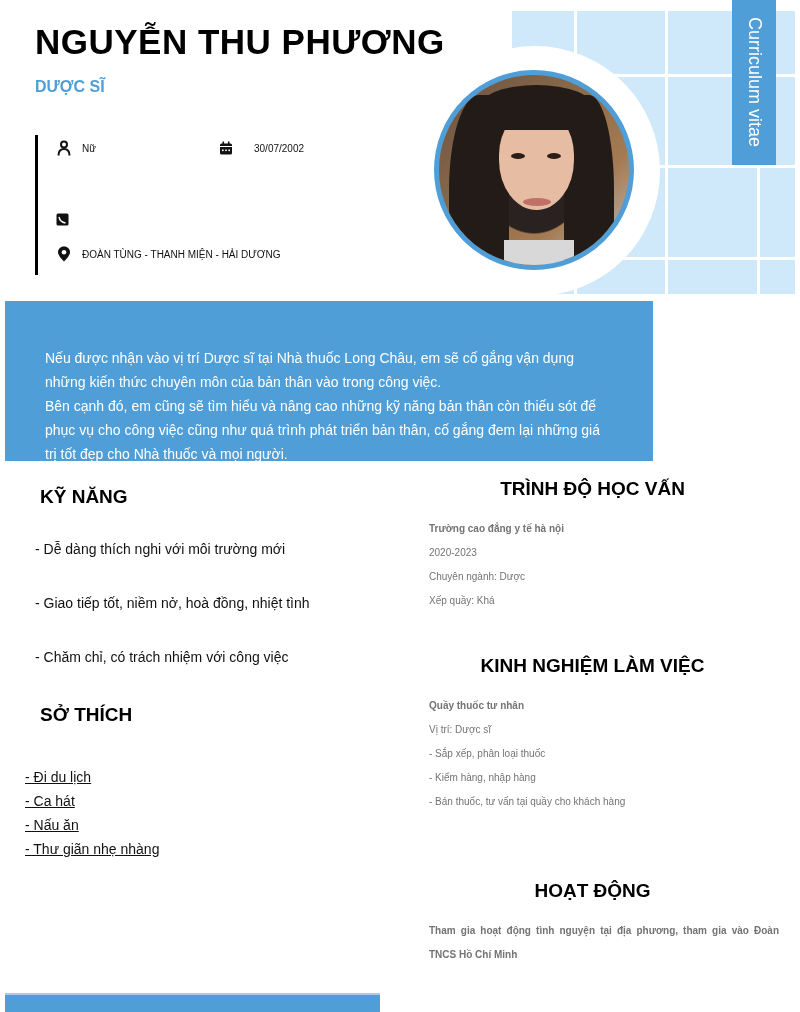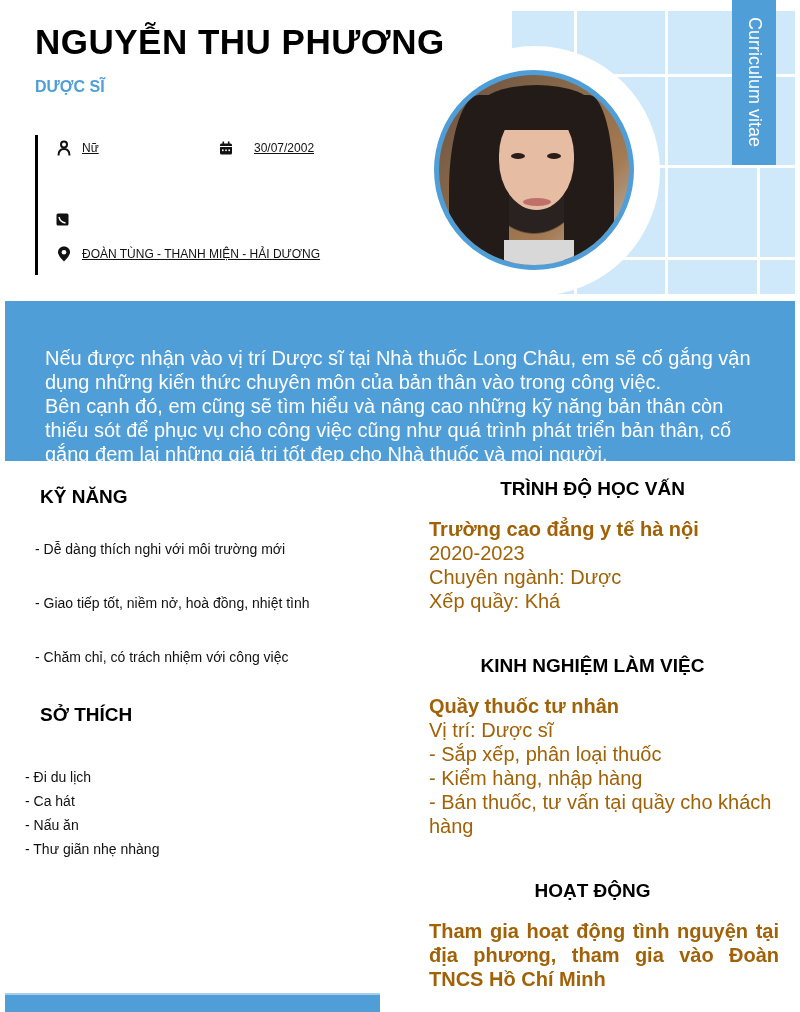--- a/index.html
+++ b/index.html
@@ -3,21 +3,21 @@
 <meta charset="utf-8">
 <style>
   * { margin: 0; padding: 0; box-sizing: border-box; }
   html, body { width: 800px; height: 1012px; background: #ffffff; overflow: hidden; }
   body { position: relative; font-family: "Liberation Sans", sans-serif; color: #111; }
 
   .name { position: absolute; left: 35px; top: 22px; font-size: 35px; font-weight: bold; letter-spacing: 0.5px; color: #000; white-space: nowrap; }
   .title { position: absolute; left: 35px; top: 78px; font-size: 16px; font-weight: bold; color: #4f9ed8; }
 
   .contact-bar { position: absolute; left: 35px; top: 135px; width: 3px; height: 140px; background: #000; }
-  .contact-item { position: absolute; display: flex; align-items: center; font-size: 12px; color: #111; white-space: nowrap; text-decoration: underline; }
+  .contact-item { position: absolute; display: flex; align-items: center; font-size: 10px; color: #111; white-space: nowrap; }
   .contact-item .ico { width: 16px; height: 16px; display: inline-flex; align-items: center; justify-content: center; margin-right: 10px; }
   .ci-gender { left: 56px; top: 140px; }
   .ci-dob { left: 218px; top: 140px; align-items: center; }
   .ci-dob .ico { margin-right: 20px; }
   .ci-phone { left: 54px; top: 211px; }
   .ci-addr { left: 56px; top: 246px; }
 
   
   .grid-bg { position: absolute; left: 512px; top: 11px; width: 283px; height: 283px; background: #cfe9fa; }
   .grid-line-v { position: absolute; top: 0; width: 3px; height: 100%; background: #fff; }
@@ -32,29 +32,29 @@
   .photo .eye { position: absolute; width: 14px; height: 6px; border-radius: 50%; background: #2b1e18; top: 78px; }
   .photo .lips { position: absolute; left: 84px; top: 123px; width: 28px; height: 8px; border-radius: 50%; background: #c0706a; }
   .photo .hair-l { position: absolute; left: 10px; top: 20px; width: 60px; height: 190px; border-radius: 50% 20% 0 0; background: #231b18; }
   .photo .hair-r { position: absolute; left: 125px; top: 20px; width: 50px; height: 190px; border-radius: 20% 50% 0 0; background: #231b18; }
   .photo .hair-top { position: absolute; left: 40px; top: 10px; width: 115px; height: 45px; border-radius: 50% 50% 10% 10%; background: #231b18; }
   .photo .shirt { position: absolute; left: 65px; top: 165px; width: 70px; height: 40px; background: #d8d8d8; }
 
   .cv-tab { position: absolute; left: 732px; top: 0; width: 44px; height: 165px; background: #4f9ed8; display: flex; align-items: center; justify-content: center; }
   .cv-tab span { writing-mode: vertical-rl; color: #fff; font-size: 18px; white-space: nowrap; }
 
-  .summary { position: absolute; left: 5px; top: 301px; width: 790px; height: 160px; background: #4f9ed8; padding: 45px 40px 0 40px; color: #fff; font-size: 20px; line-height: 24px; }
+  .summary { position: absolute; left: 5px; top: 301px; width: 648px; height: 160px; background: #4f9ed8; padding: 45px 40px 0 40px; color: #fff; font-size: 14px; line-height: 24px; }
   .summary p { margin: 0; }
 
   .section-title-l { position: absolute; left: 40px; font-size: 19px; font-weight: bold; color: #000; }
   .skill { position: absolute; left: 35px; font-size: 14px; color: #111; }
-  .hobby { position: absolute; left: 25px; font-size: 14px; color: #111; line-height: 24px; }
+  .hobby { position: absolute; left: 25px; font-size: 14px; color: #111; line-height: 24px; text-decoration: underline; }
 
   .section-title-r { position: absolute; left: 410px; width: 365px; text-align: center; font-size: 19px; font-weight: bold; color: #000; }
-  .rblock { position: absolute; left: 429px; width: 350px; font-size: 20px; line-height: 24px; color: #a16207; }
+  .rblock { position: absolute; left: 429px; width: 350px; font-size: 10px; line-height: 24px; color: #737373; }
   .rblock .bold { font-weight: bold; }
   .activity { text-align: justify; font-weight: bold; }
 
   .bottom-bar { position: absolute; left: 5px; top: 993px; width: 375px; height: 19px; background: #4f9ed8; border-top: 2px solid #a9cde9; }
 </style>
 </head>
 <body>
 
 <div class="name">NGUYỄN THU PHƯƠNG</div>
 <div class="title">DƯỢC SĨ</div>

